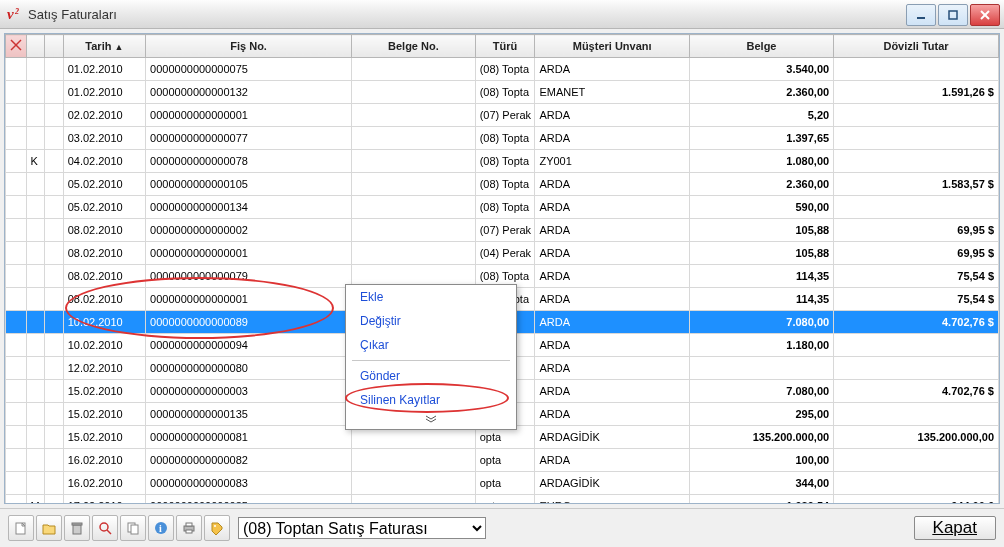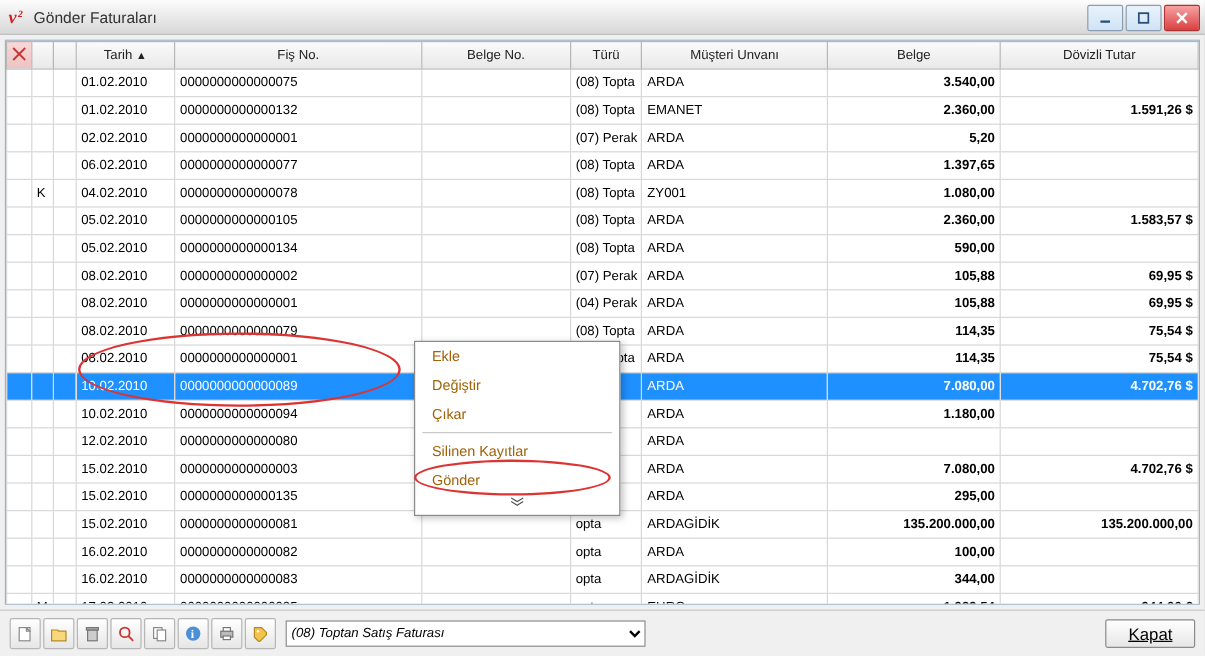--- a/index.html
+++ b/index.html
@@ -89,21 +89,21 @@
   .grid th, .grid td {
     border: 1px solid #d8d8d8;
     padding: 2px 4px;
     height: 18px;
     white-space: nowrap;
     overflow: hidden;
     text-overflow: clip;
   }
   .grid th {
     background: linear-gradient(to bottom,#fafafa,#e8e8e8);
-    font-weight: normal;
+    font-weight: bold;
     text-align: center;
     color: #222;
     border-color: #b6b6b6;
   }
   .grid th.corner {
     background: linear-gradient(to bottom,#f7d8d8,#eec2c2);
     color:#b33;
   }
   .grid td { background:#fff; }
   .grid tr.sel td {
@@ -129,21 +129,21 @@
     top: 250px;
     width: 170px;
     background: #fff;
     border: 1px solid #8a8a8a;
     box-shadow: 2px 2px 6px rgba(0,0,0,0.25);
     z-index: 100;
     font-size: 12px;
   }
   .ctxmenu .mi {
     padding: 5px 14px;
-    color: #a16207;
+    color: #1d4ed8;
     cursor: default;
   }
   .ctxmenu hr {
     border: none;
     border-top: 1px solid #c8c8c8;
     margin: 3px 6px;
   }
   .ctxmenu .expand {
     text-align: center;
     padding: 2px 0 4px;
@@ -174,52 +174,51 @@
   .tbtn {
     width: 24px; height: 24px;
     border: 1px solid #b6b6b6;
     background: linear-gradient(to bottom,#ffffff,#e6e6e6);
     border-radius: 2px;
     display:flex;align-items:center;justify-content:center;
   }
   .bottombar select {
     margin-left: 6px;
     height: 22px;
-    font-size: 11px;
-    width: 300px;
+    font-size: 16px;
+    width: 248px;
     border:1px solid #8a8a8a;
     background:#fff;
-    font-style:italic;
   }
   .spacer { flex:1; }
   .closebtn {
     height: 24px;
     padding: 0 18px;
     border: 1px solid #8a8a8a;
     background: linear-gradient(to bottom,#ffffff,#e6e6e6);
     border-radius: 2px;
-    font-size: 14px;
+    font-size: 17px;
     text-decoration: underline;
     text-decoration-style: solid;
   }
   .closebtn span::first-letter{}
 </style>
 </head>
 <body>
 
 <div class="window">
 
   <div class="titlebar">
     <span class="appicon">
       <svg width="16" height="16" viewBox="0 0 16 16">
         <text x="1" y="13" font-family="serif" font-style="italic" font-size="15" fill="#cc2222">v</text>
         <text x="9" y="8" font-family="serif" font-size="8" fill="#cc2222">2</text>
       </svg>
     </span>
-    <span class="title">Gönder Faturaları</span>
+    <span class="title">Satış Faturaları</span>
     <div class="winbtns">
       <div class="winbtn">
         <svg width="10" height="10">
             <line x1="1" y1="8" x2="9" y2="8" stroke="#274f78" stroke-width="2"></line>
           </svg>
       </div>
       <div class="winbtn">
         <svg width="10" height="10">
             <rect x="1" y="1" width="8" height="8" fill="none" stroke="#274f78" stroke-width="1.5"></rect>
           </svg>
@@ -302,21 +301,21 @@
             <td></td>
             <td>(07) Perak</td>
             <td>ARDA</td>
             <td class="num">5,20</td>
             <td class="num"></td>
           </tr>
           <tr>
             <td></td>
             <td></td>
             <td></td>
-            <td>06.02.2010</td>
+            <td>03.02.2010</td>
             <td>0000000000000077</td>
             <td></td>
             <td>(08) Topta</td>
             <td>ARDA</td>
             <td class="num">1.397,65</td>
             <td class="num"></td>
           </tr>
           <tr>
             <td></td>
             <td>K</td>
@@ -510,22 +509,22 @@
             <td class="num">944,00 €</td>
           </tr>
         </tbody>
     </table>
 
     <div class="ctxmenu">
       <div class="mi">Ekle</div>
       <div class="mi">Değiştir</div>
       <div class="mi">Çıkar</div>
       <hr>
+      <div class="mi">Gönder</div>
       <div class="mi">Silinen Kayıtlar</div>
-      <div class="mi">Gönder</div>
       <div class="expand">
         <svg width="12" height="8">
             <polyline points="1,1 6,4 11,1" fill="none" stroke="#555" stroke-width="1"></polyline>
             <polyline points="1,4 6,7 11,4" fill="none" stroke="#555" stroke-width="1"></polyline>
           </svg>
       </div>
     </div>
 
     <div class="anno" style="left:60px; top:243px; width:265px; height:58px;"></div>
     <div class="anno" style="left:340px; top:349px; width:160px; height:26px;"></div>

